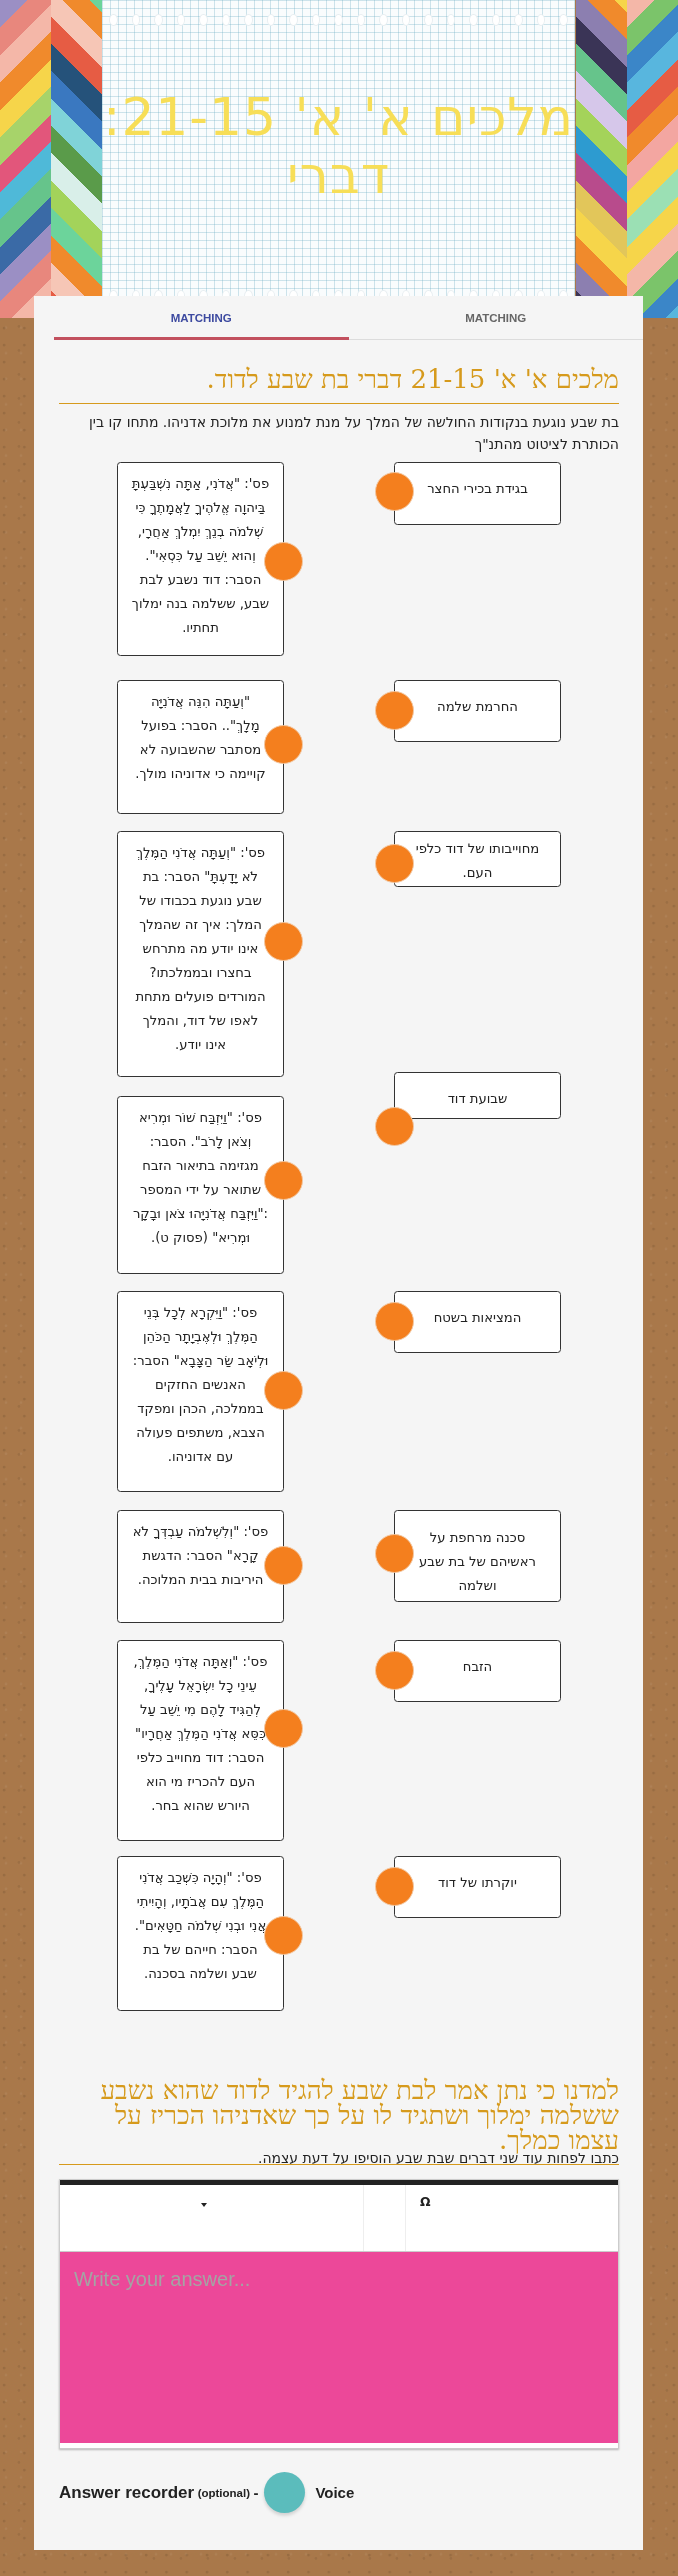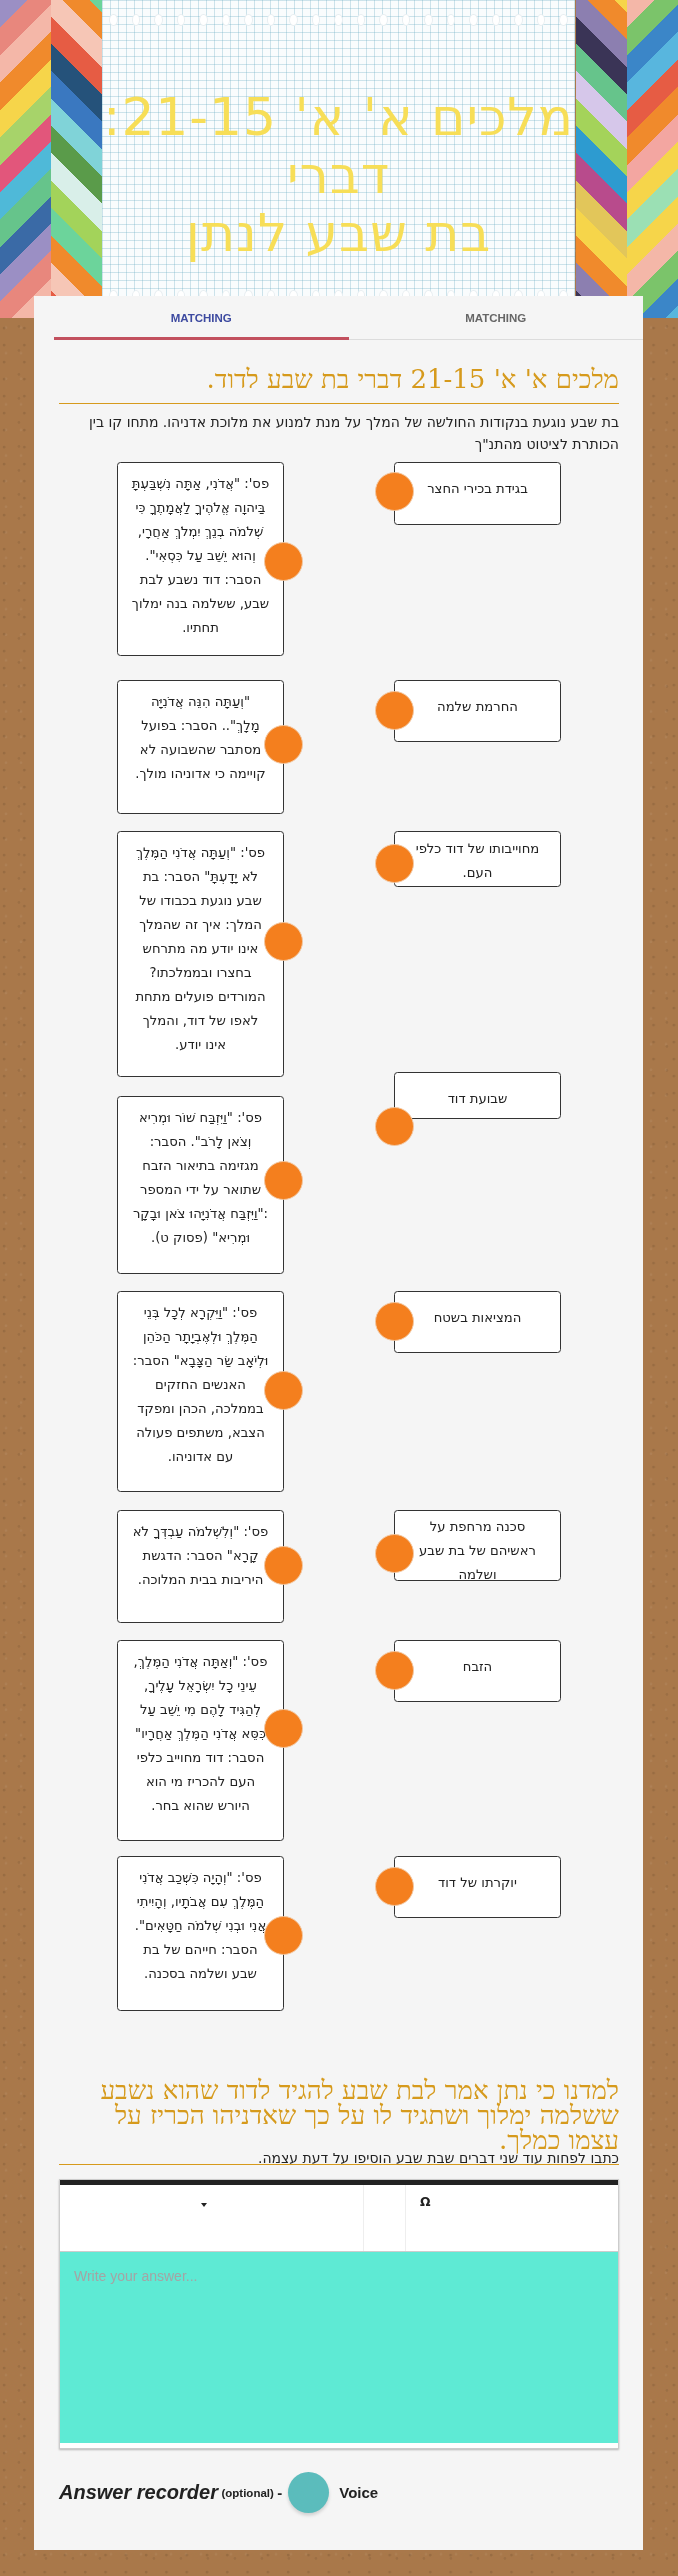--- a/index.html
+++ b/index.html
@@ -127,29 +127,29 @@
     .editor-toolbar { height: 72px; border-top: 5.3px solid #222; display: flex; border-bottom: 1.8px solid #ccc; }
     .tb-dropdown { width: 304px; position: relative; border-right: 0.9px solid #eee; cursor: pointer; }
     .tb-dropdown .caret {
       position: absolute; left: 141px; top: 17.7px; width: 0; height: 0;
       border-left: 3.5px solid transparent; border-right: 3.5px solid transparent; border-top: 4.4px solid #222;
     }
     .tb-blank { width: 42px; border-right: 0.9px solid #eee; }
     .tb-omega { padding: 8.8px 14px; font-weight: bold; font-size: 12.4px; color: #222; cursor: pointer; height: 32px; }
     .answer-input {
       width: 100%; height: 191px; border: none; resize: none; outline: none;
-      padding: 16px 14px; font-family: "Liberation Sans", sans-serif; font-size: 14px; color: #222; background: #5eead4;
+      padding: 16px 14px; font-family: "Liberation Sans", sans-serif; font-size: 20px; color: #222; background: #ec4899;
     }
     .answer-input::placeholder { color: #a4a4a4; }
 
     .recorder {
       position: absolute; left: 25px; top: 2176px; display: flex; align-items: center;
       font-family: "Liberation Sans", sans-serif; color: #222;
     }
-    .rec-label { font-weight: bold; font-size: 20px; font-style: italic; }
+    .rec-label { font-weight: bold; font-size: 17px; }
     .rec-opt { font-weight: bold; font-size: 11.5px; margin-left: 3.5px; }
     .rec-dash { font-weight: bold; font-size: 15px; margin-left: 3.5px; }
     .rec-btn {
       width: 41px; height: 41px; border-radius: 50%; background: #5bbcbc; margin: 0 10.6px 0 5.3px;
       box-shadow: 0 2.6px 3.5px rgba(0,0,0,0.15); cursor: pointer;
     }
     .rec-voice { font-weight: bold; font-size: 15px; }
   </style>
 </head>
 <body>
@@ -202,21 +202,20 @@
         <span></span>
         <span></span>
         <span></span>
         <span></span>
     </div>
   </div>
   <div class="chevron-col r1"></div>
   <div class="chevron-col r2"></div>
   <div class="banner-title">
     <div>מלכים א' א' 21-15: דברי</div>
-    <div>בת שבע לנתן</div>
   </div>
 </div>
 
 <div class="card">
   <div class="tabs">
     <div class="tab active">MATCHING</div>
     <div class="tab">MATCHING</div>
   </div>
 
   <div class="section-title" style="top:71px;">מלכים א' א' 21-15 דברי בת שבע לדוד.</div>
@@ -242,21 +241,21 @@
   <div class="m-box m-right" style="top:776px;height:47px;">שבועת דוד</div>
   <div class="dot" style="left:341px;top:811px;"></div>
 
   <div class="m-box m-left" style="top:995px;height:201px;">פס': "וַיִּקְרָא לְכָל בְּנֵי הַמֶּלֶךְ וּלְאֶבְיָתָר הַכֹּהֵן וּלְיֹאָב שַׂר הַצָּבָא" הסבר: האנשים החזקים בממלכה, הכהן ומפקד הצבא, משתפים פעולה עם אדוניהו.</div>
   <div class="dot" style="left:230px;top:1075px;"></div>
   <div class="m-box m-right" style="top:995px;height:62px;">המציאות בשטח</div>
   <div class="dot" style="left:341px;top:1006px;"></div>
 
   <div class="m-box m-left" style="top:1214px;height:113px;">פס': "וְלִשְׁלֹמֹה עַבְדְּךָ לֹא קָרָא" הסבר: הדגשת היריבות בבית המלוכה.</div>
   <div class="dot" style="left:230px;top:1250px;"></div>
-  <div class="m-box m-right" style="top:1214px;height:71px;padding-top:4px;">סכנה מרחפת על ראשיהם של בת שבע ושלמה</div>
+  <div class="m-box m-right" style="top:1214px;height:92px;padding-top:15px;">סכנה מרחפת על ראשיהם של בת שבע ושלמה</div>
   <div class="dot" style="left:341px;top:1238px;"></div>
 
   <div class="m-box m-left" style="top:1344px;height:201px;">פס': "וְאַתָּה אֲדֹנִי הַמֶּלֶךְ, עֵינֵי כָל יִשְׂרָאֵל עָלֶיךָ, לְהַגִּיד לָהֶם מִי יֵשֵׁב עַל כִּסֵּא אֲדֹנִי הַמֶּלֶךְ אַחֲרָיו" הסבר: דוד מחוייב כלפי העם להכריז מי הוא היורש שהוא בחר.</div>
   <div class="dot" style="left:230px;top:1413px;"></div>
   <div class="m-box m-right" style="top:1344px;height:62px;">הזבח</div>
   <div class="dot" style="left:341px;top:1355px;"></div>
 
   <div class="m-box m-left" style="top:1560px;height:155px;">פס': "וְהָיָה כִּשְׁכַב אֲדֹנִי הַמֶּלֶךְ עִם אֲבֹתָיו, וְהָיִיתִי אֲנִי וּבְנִי שְׁלֹמֹה חַטָּאִים". הסבר: חייהם של בת שבע ושלמה בסכנה.</div>
   <div class="dot" style="left:230px;top:1620px;"></div>
   <div class="m-box m-right" style="top:1560px;height:62px;">יוקרתו של דוד</div>

